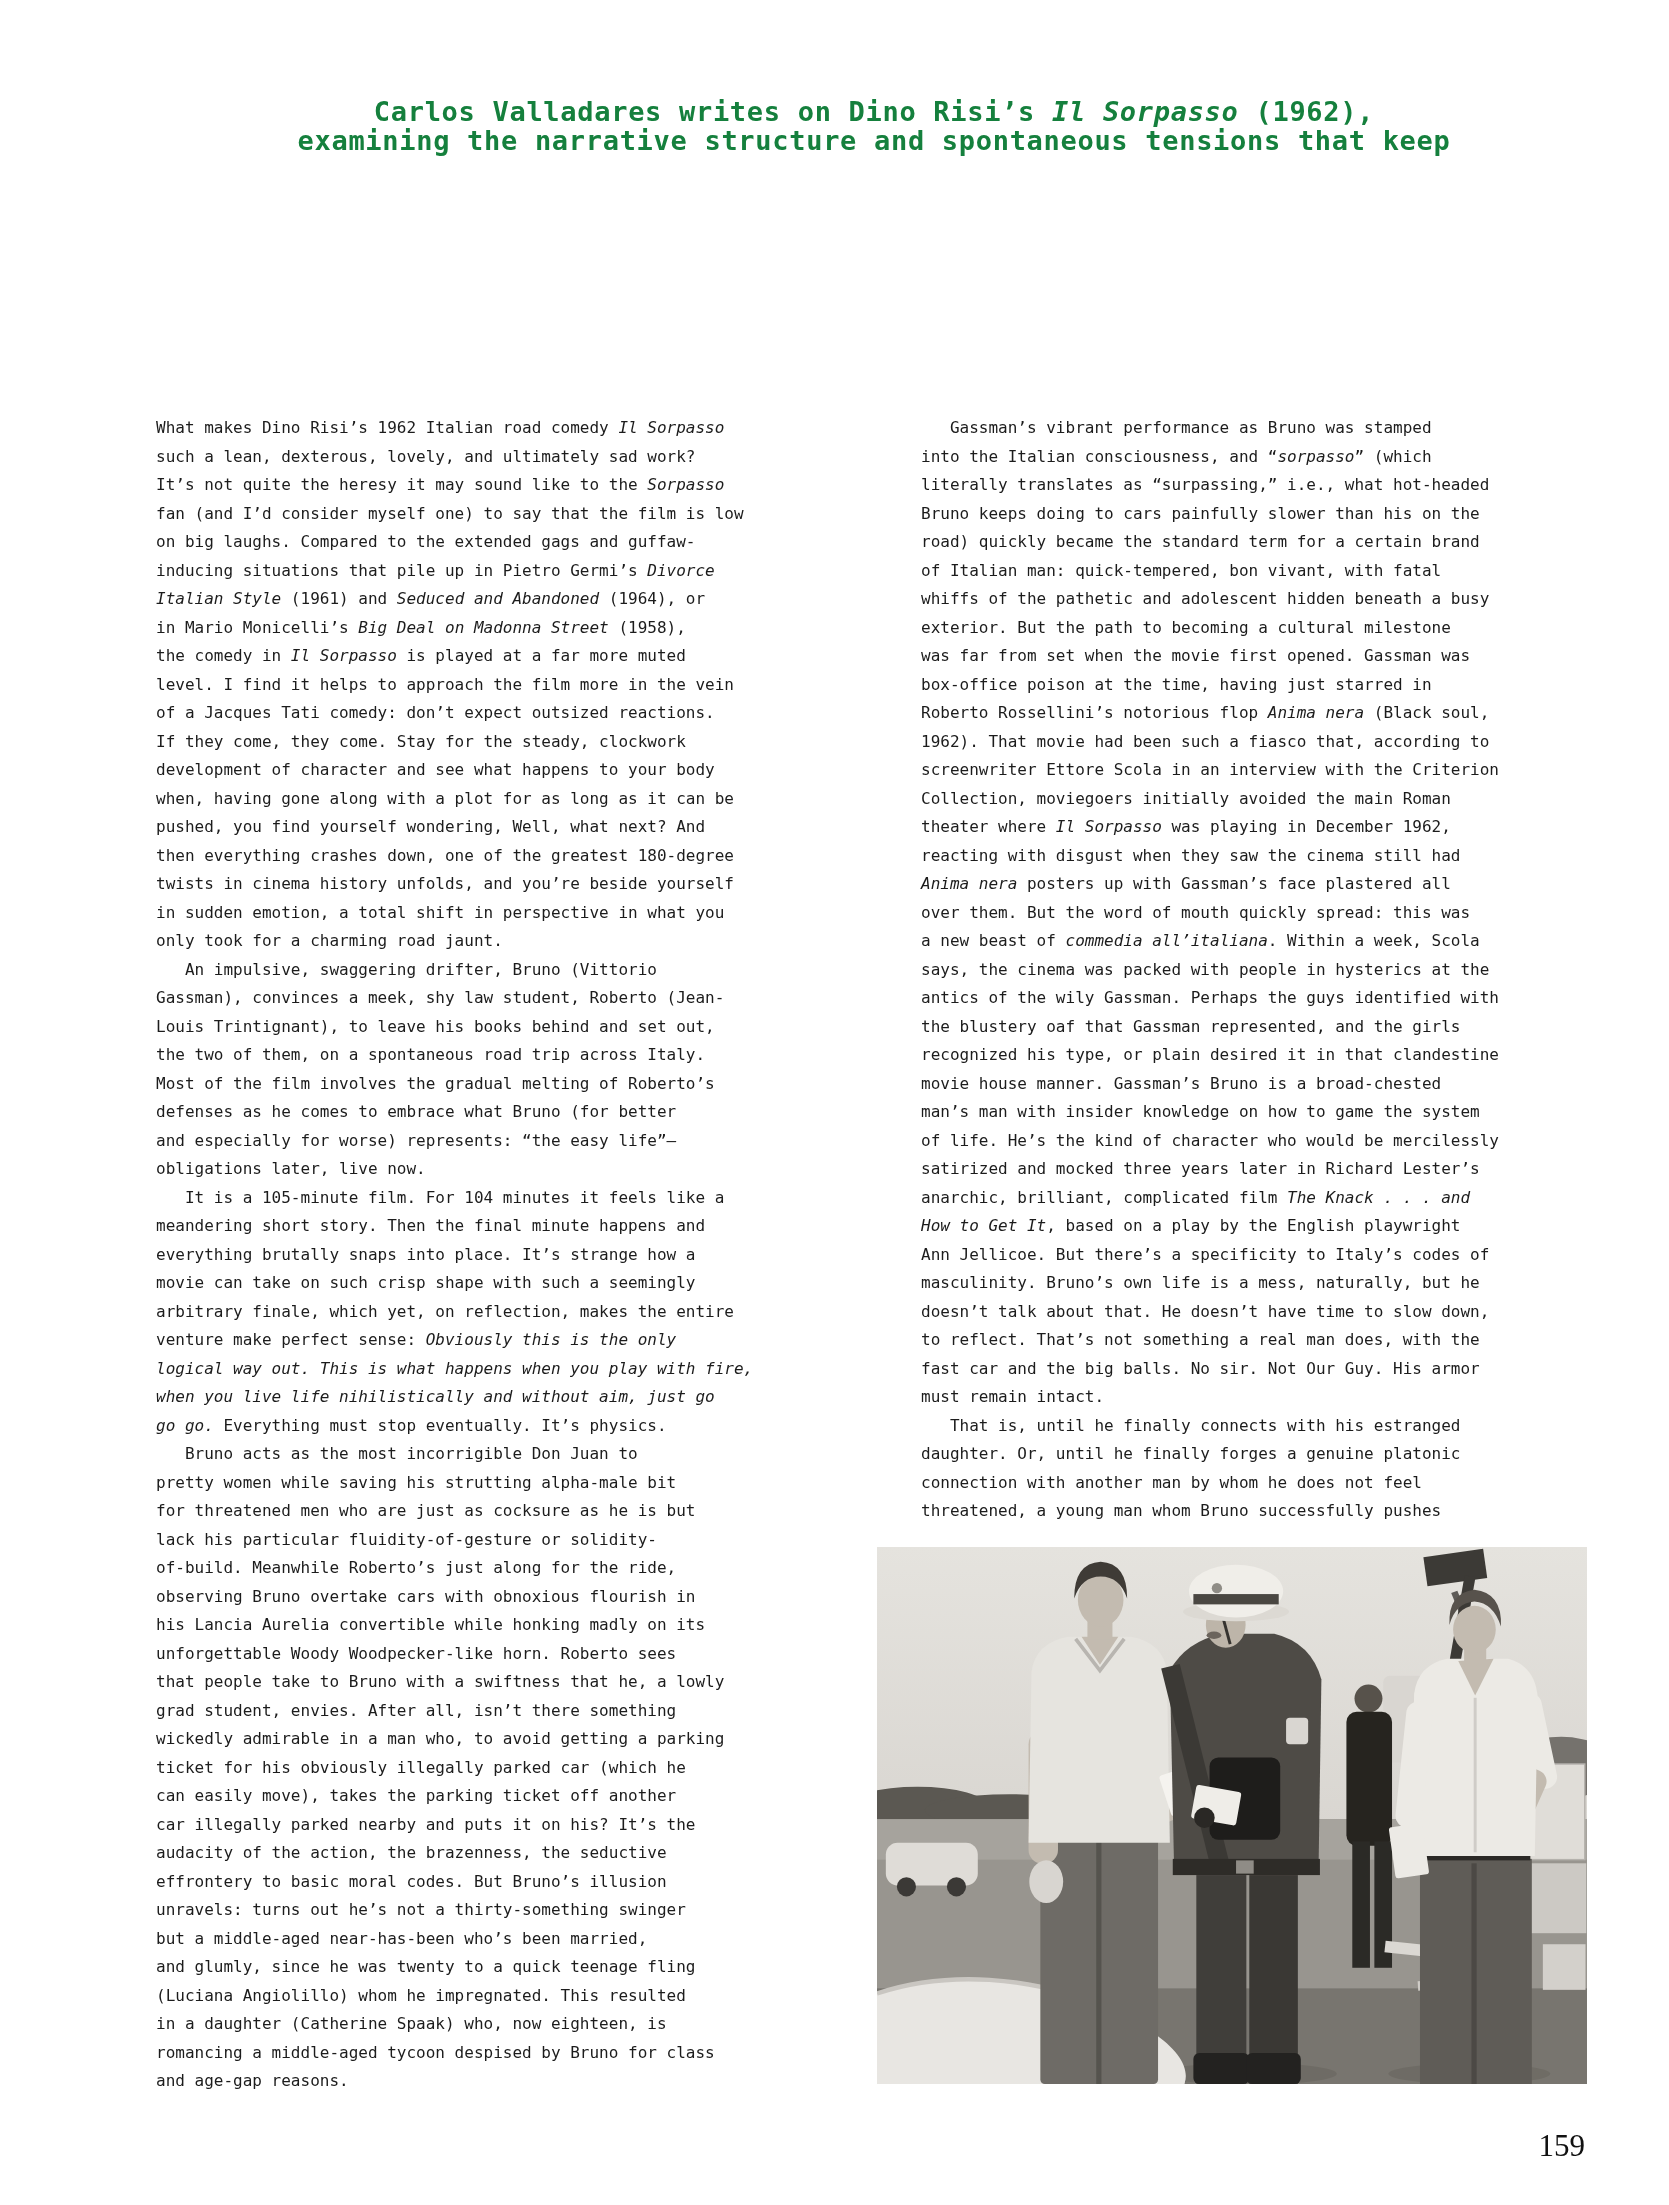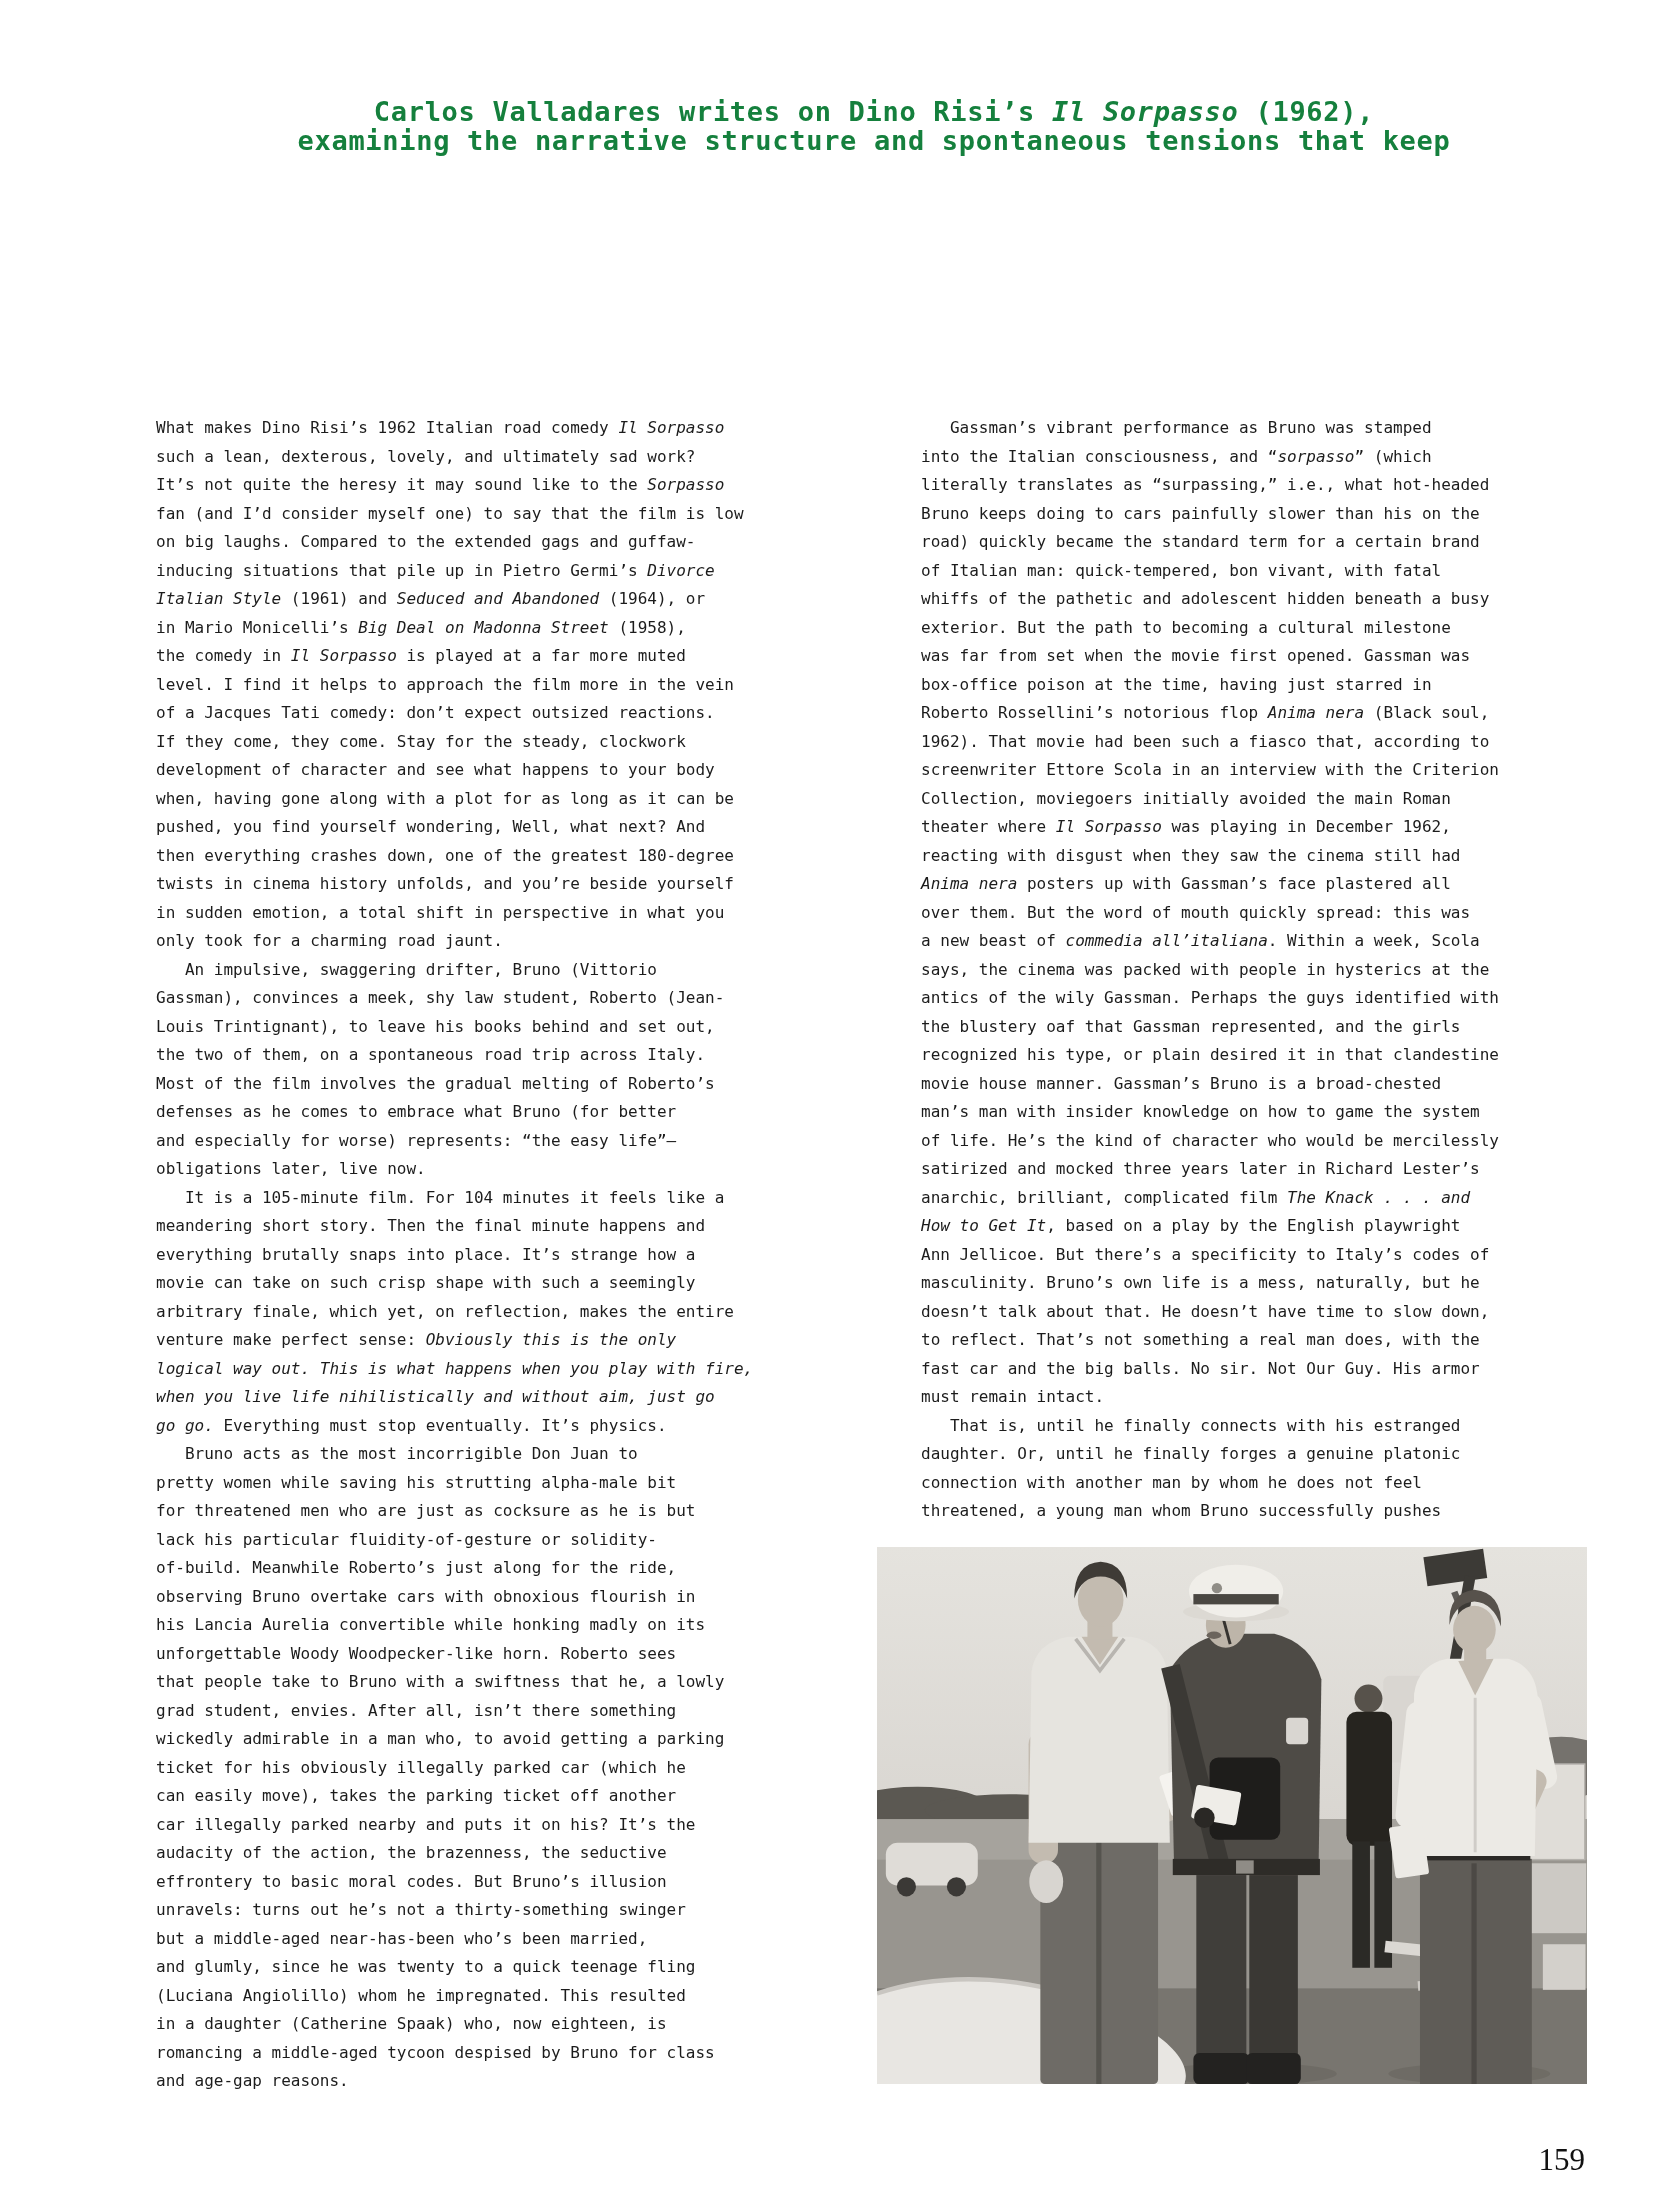--- a/index.html
+++ b/index.html
@@ -26,21 +26,21 @@
   .tline{height:28.5px;}
   .it{font-style:italic;}
   .photo{
     position:absolute;left:877px;top:1547px;width:710px;height:537px;margin:0;
     background:#d7d4cf;
   }
   .photo svg{display:block;width:100%;height:100%;}
   .pagenum{
     position:absolute;top:2130px;right:85px;
     font-family:"Liberation Serif", serif;
-    font-size:31px;line-height:32px;color:#111111;margin-top:14px;
+    font-size:31px;line-height:32px;color:#111111;
   }
 </style>
 </head>
 <body>
 
 <div class="page">
 
   <header class="title">
       <div class="tline"><span>Carlos Valladares writes on Dino Risi’s </span><span class="it">Il Sorpasso</span><span> (1962),</span></div>
       <div class="tline"><span>examining the narrative structure and spontaneous tensions that keep</span></div>

